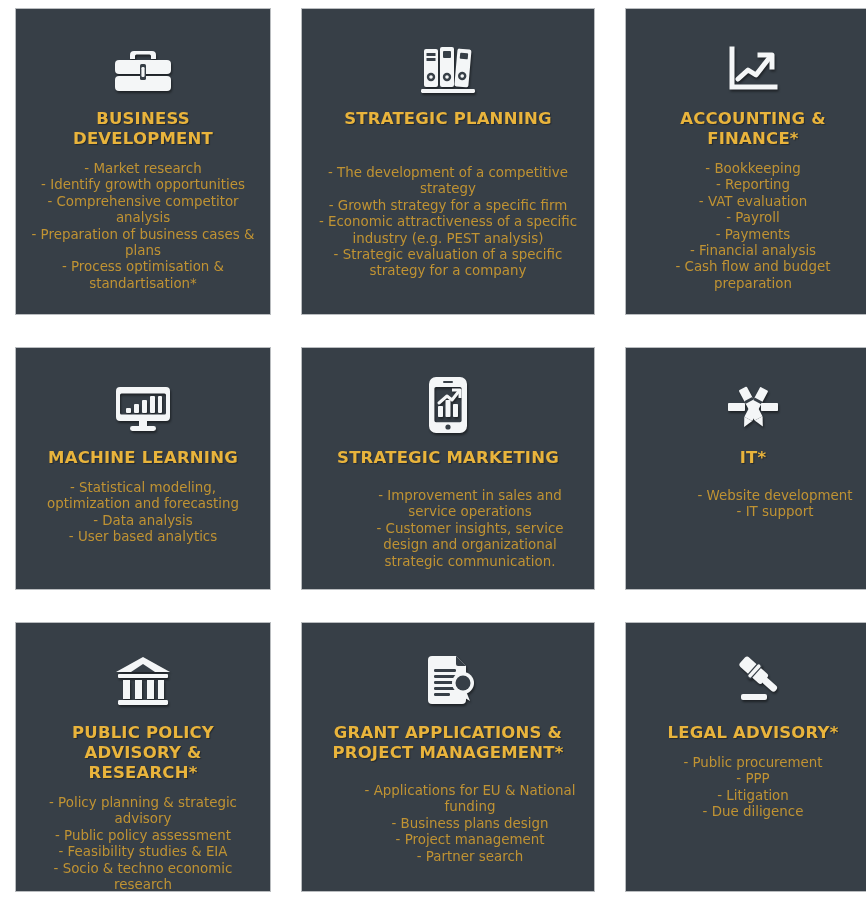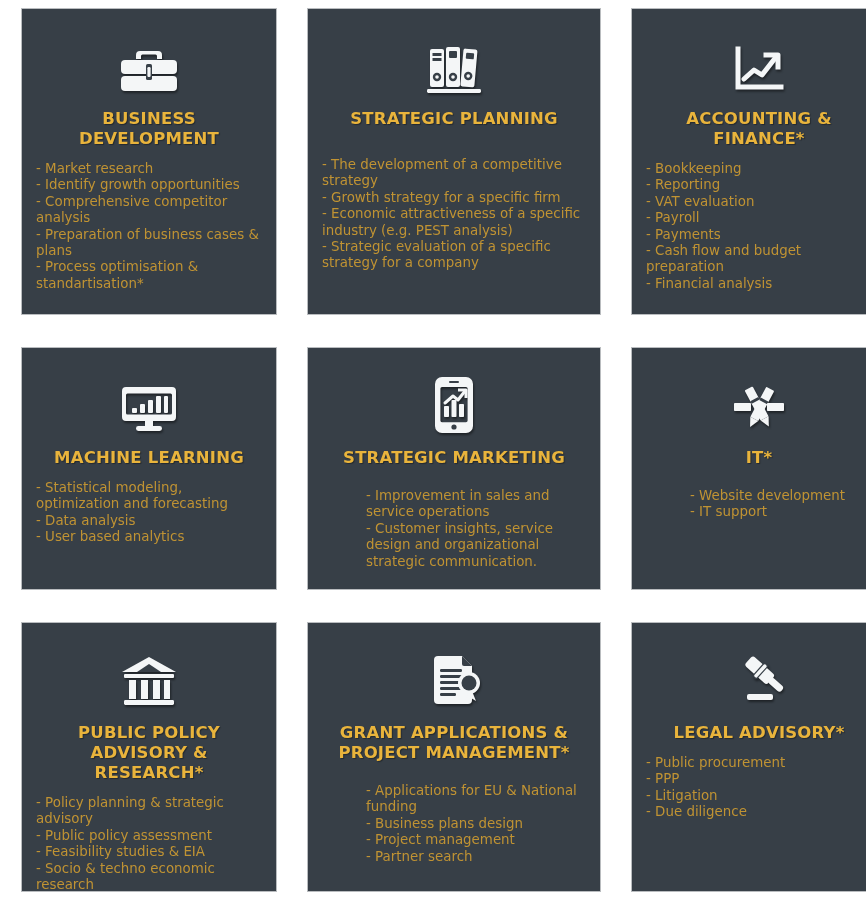--- a/index.html
+++ b/index.html
@@ -12,21 +12,21 @@
     height: 900px;
     font-family: "DejaVu Sans", "Liberation Sans", sans-serif;
     overflow: hidden;
   }
   .services-grid {
     display: grid;
     grid-template-columns: 256px 294px 256px;
     grid-template-rows: 307px 243px 270px;
     column-gap: 30px;
     row-gap: 32px;
-    padding: 8px 4px 0 21px;
+    padding: 8px 4px 0 15px;
     box-sizing: border-box;
     justify-content: start;
   }
   .card {
     background: #373f47;
     border: 1px solid #b9bcbf;
     box-sizing: border-box;
     padding: 0 14px;
     display: flex;
     flex-direction: column;
@@ -61,23 +61,24 @@
     padding: 0;
     list-style: none;
     color: #c09333;
     font-size: 13.4px;
     line-height: 16.4px;
     flex: none;
   }
   .card-list li {
     margin: 0;
     padding: 0;
+    text-align: center;
   }
   
-  .gap-lg  .card-list { margin-top: 28px; }
+  .gap-lg  .card-list { margin-top: 36px; }
   .gap-md  .card-list { margin-top: 20px; margin-left: 44px; }
   .gap-sm  .card-list { margin-top: 12px; }
 </style>
 </head>
 <body>
 
 <div class="services-grid">
 
   <div class="card gap-sm">
     <div class="card-icon">
@@ -141,22 +142,22 @@
         <path d="M35 10 H47 V22" stroke-width="5" stroke-linejoin="round" fill="none"></path>
       </svg>
     </div>
     <div class="card-title">ACCOUNTING &amp; FINANCE*</div>
     <ul class="card-list">
       <li>- Bookkeeping</li>
       <li>- Reporting</li>
       <li>- VAT evaluation</li>
       <li>- Payroll</li>
       <li>- Payments</li>
+      <li>- Financial analysis</li>
       <li>- Cash flow and budget preparation</li>
-      <li>- Financial analysis</li>
     </ul>
   </div>
 
   <div class="card gap-sm">
     <div class="card-icon">
       <svg width="56" height="52" viewBox="0 0 56 52" fill="#f4f6f7">
         <path d="M5 5h46a4 4 0 0 1 4 4v26a4 4 0 0 1-4 4H5a4 4 0 0 1-4-4V9a4 4 0 0 1 4-4zm1.5 6.5a1.5 1.5 0 0 0-1.5 1.5v18a1.5 1.5 0 0 0 1.5 1.5h43a1.5 1.5 0 0 0 1.5-1.5V13a1.5 1.5 0 0 0-1.5-1.5z"></path>
         <rect x="11" y="26" width="5" height="5" rx="1"></rect>
         <rect x="19" y="22" width="5" height="9" rx="1"></rect>
         <rect x="27" y="18" width="5" height="13" rx="1"></rect>

